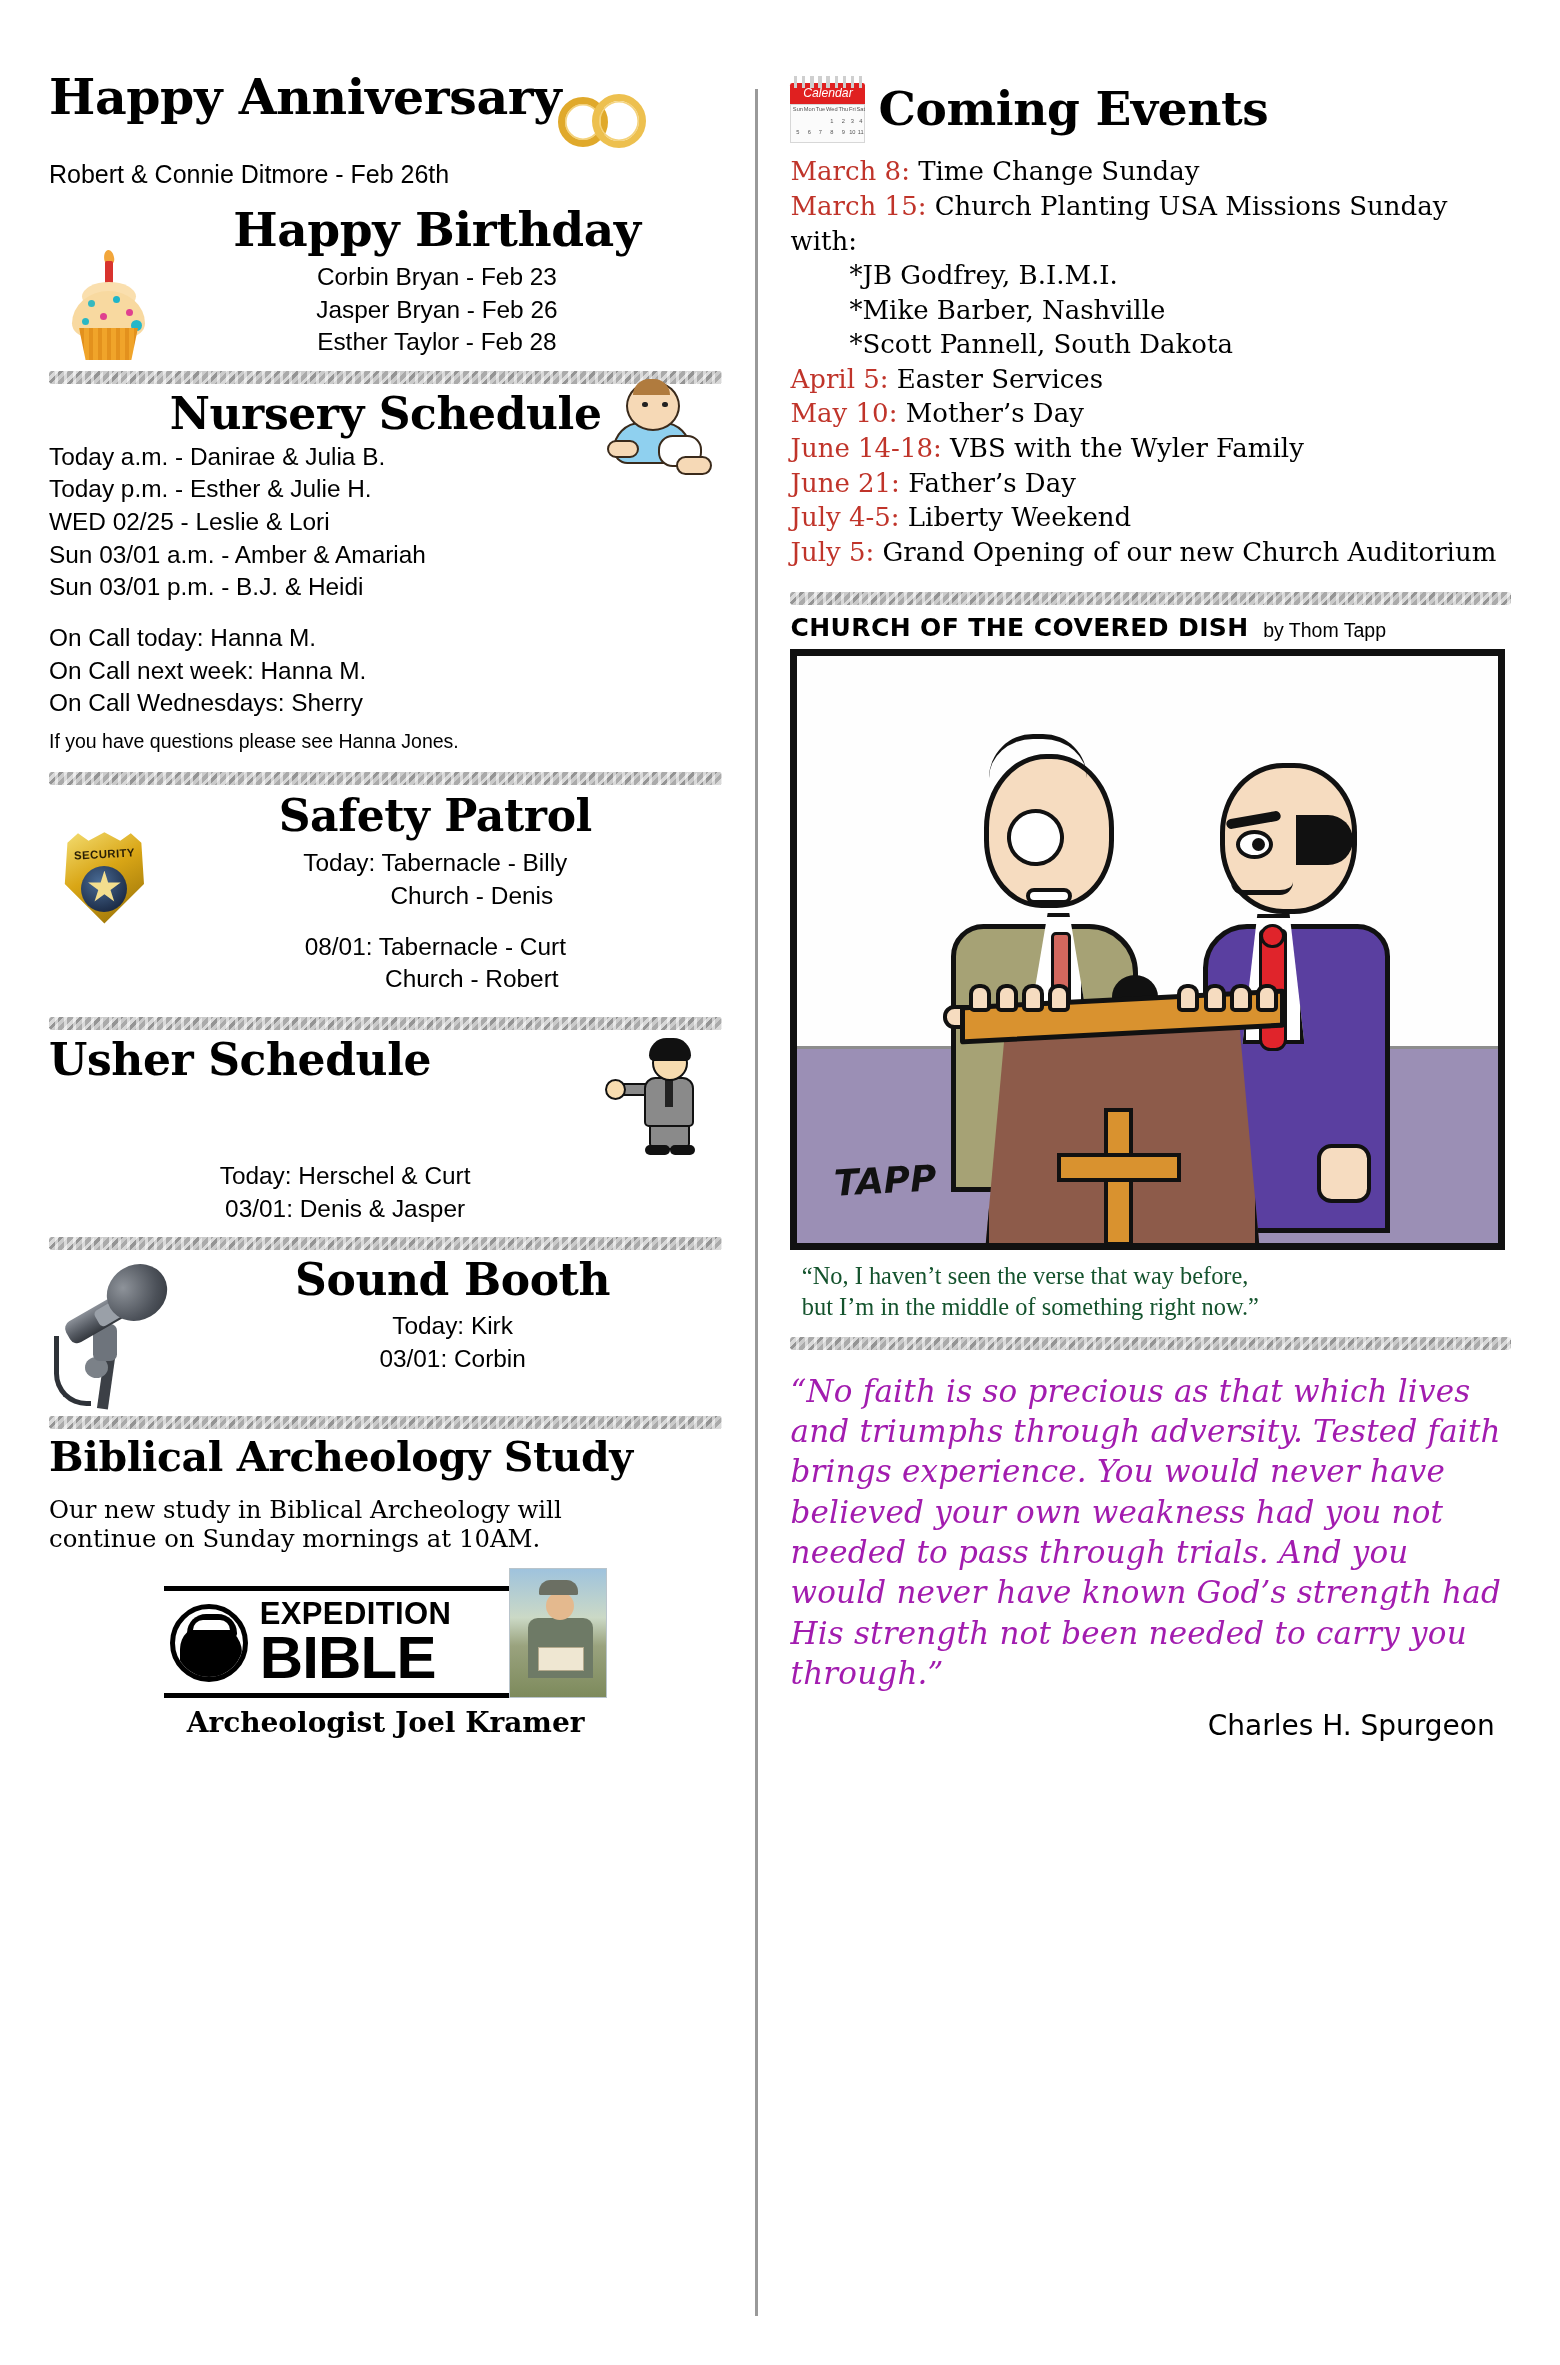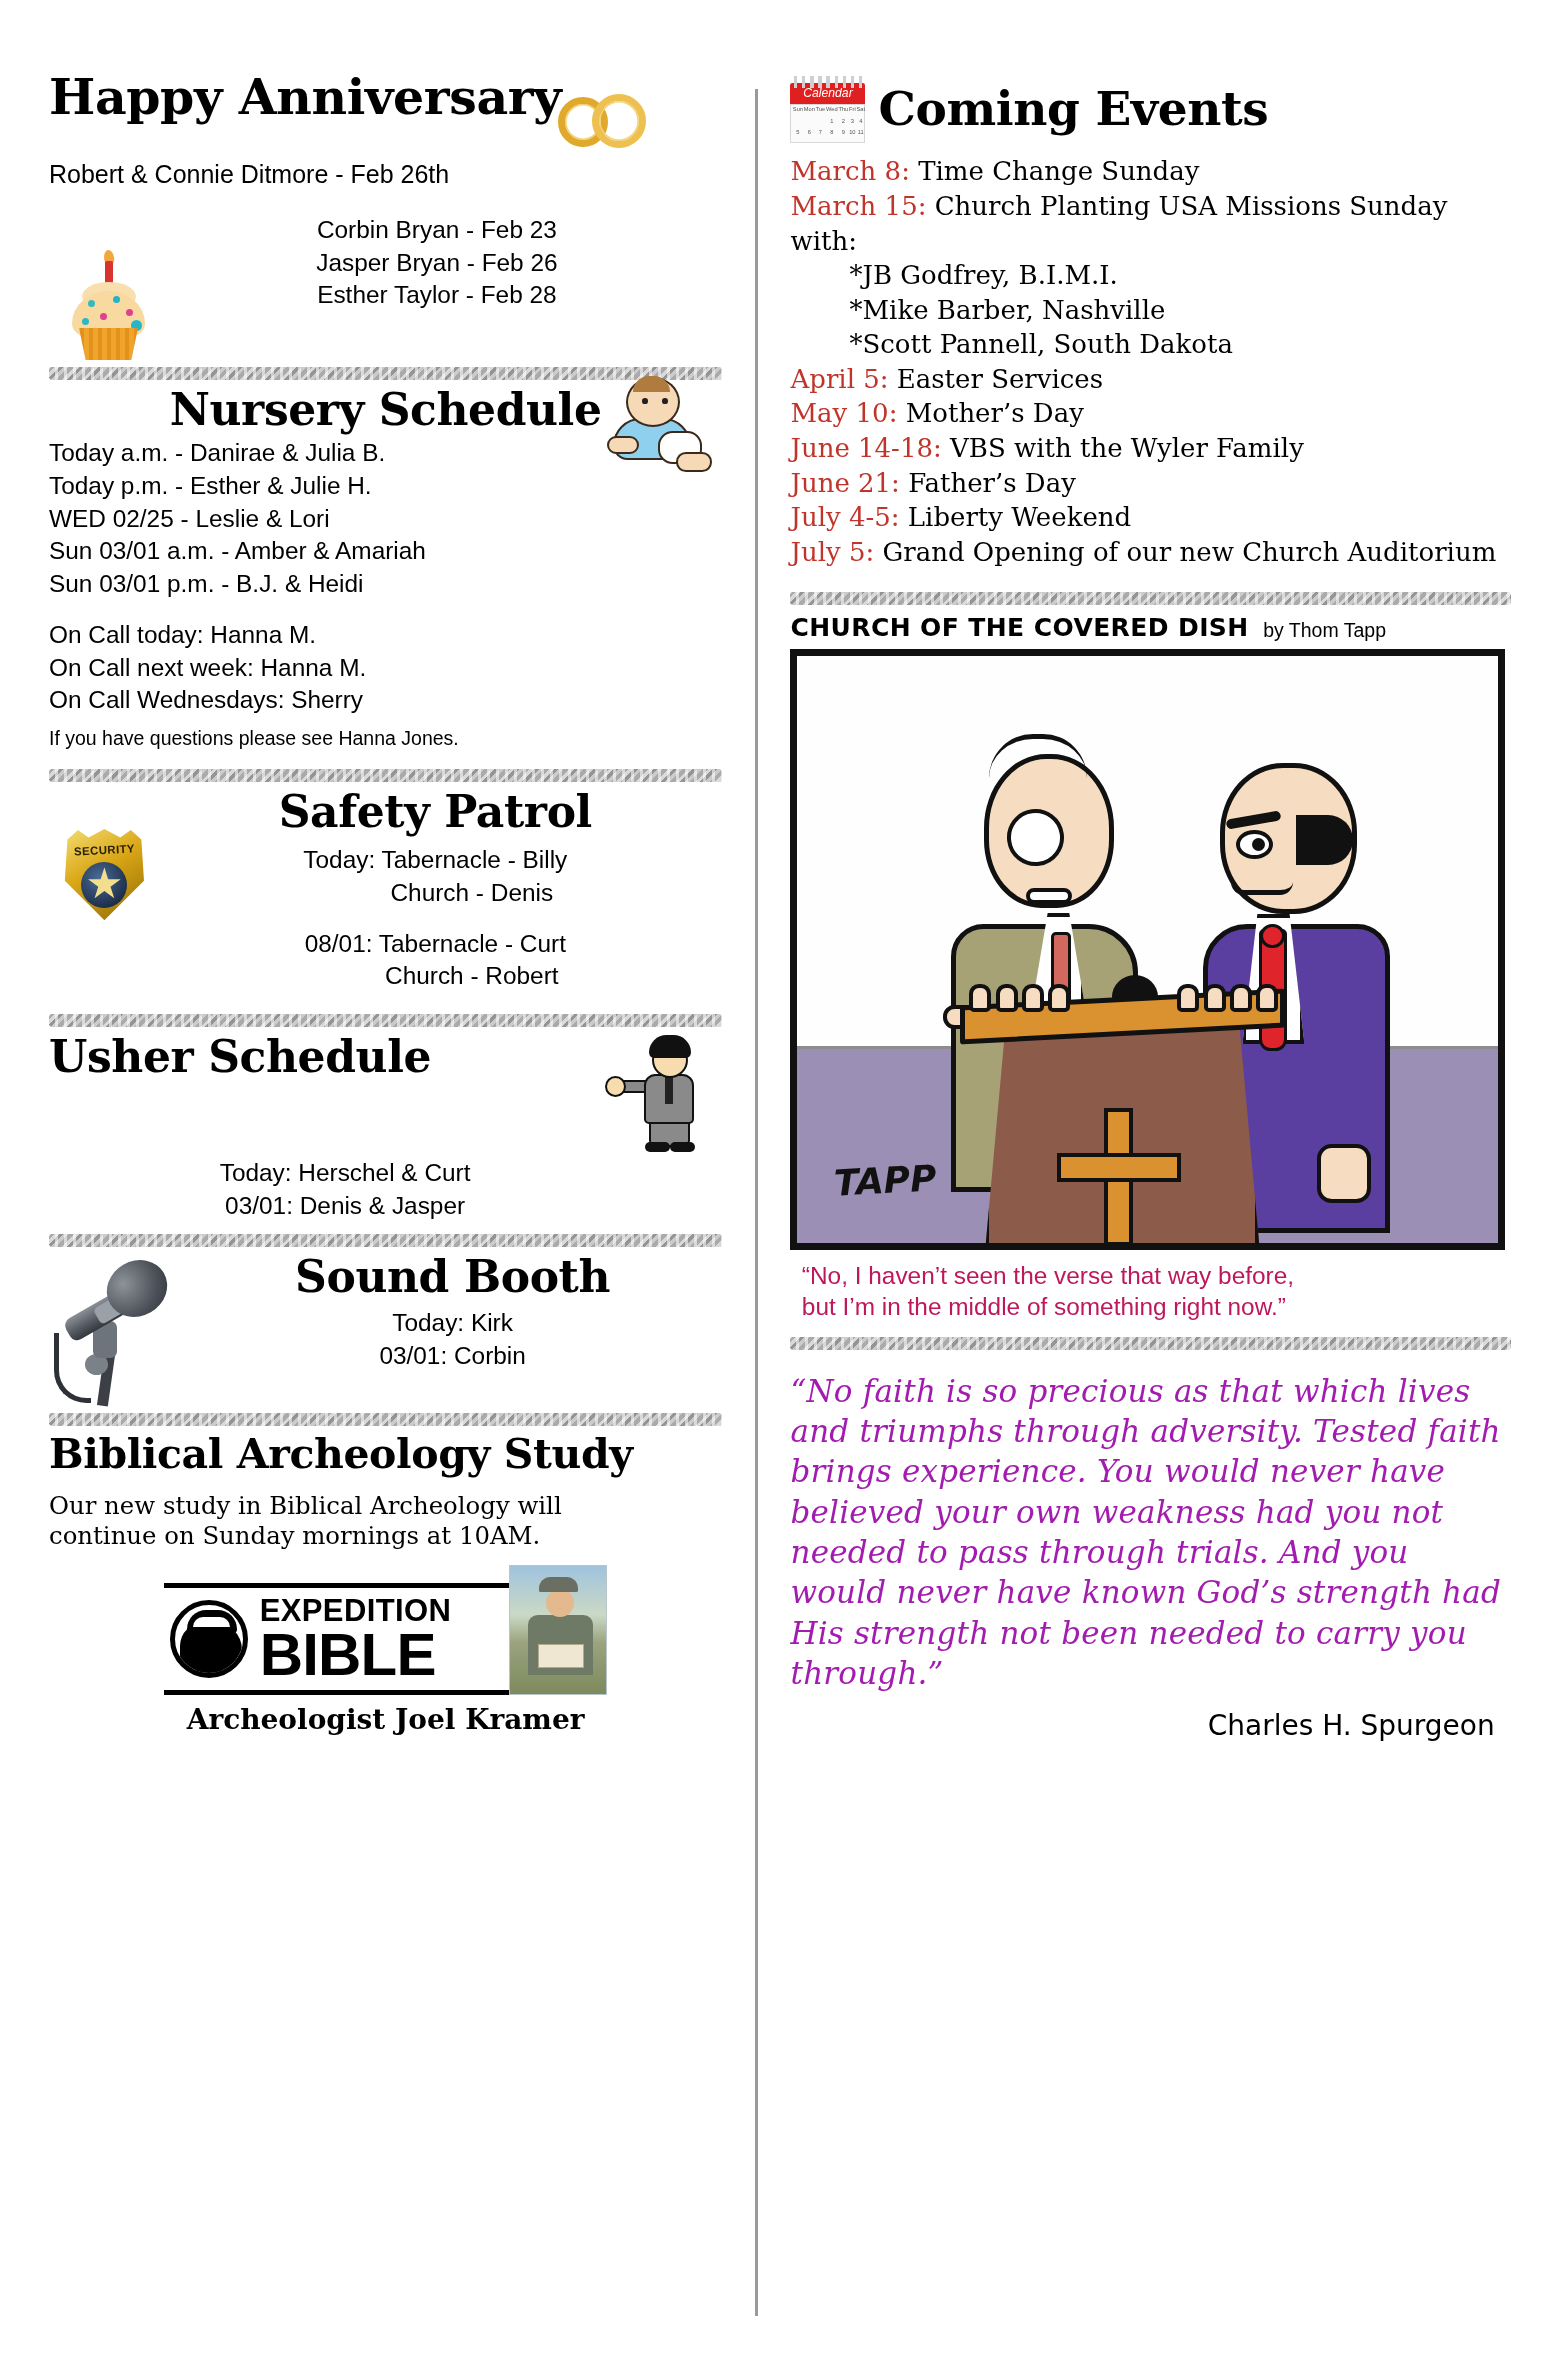--- a/index.html
+++ b/index.html
@@ -240,22 +240,22 @@
   .c-mic { position:absolute; left:315px; top:319px; width:46px; height:44px; background:#111; border-radius:50%;}
   .c-mic-stem{ position:absolute; left:332px; top:354px; width:7.3px; height:37px; background:#111; transform: rotate(12deg);}
 
   .c-fingers { position:absolute; top:328px; display:flex; gap:4.1px; }
   .c-finger { width:22px; height:28px; background:#f6dcc0; border:4.1px solid #111; border-radius:9.8px 9.8px 4.9px 4.9px;}
 
   .c-tapp { position:absolute; left:37px; top:504px; font-family:"DejaVu Sans", sans-serif;
             font-weight:700; font-size:36px; font-style:italic; color:#111; transform: rotate(-3deg);}
 
   .cartoon-caption {
-    font-family:Liberation Sans, sans-serif; font-size: 24.4px; line-height:1.28;
-    margin-top: 9.8px; padding-left: 11.4px; color:#be185d;
+    font-family:Liberation Serif, serif; font-size: 24.4px; line-height:1.28;
+    margin-top: 9.8px; padding-left: 11.4px; color:#14532d;
   }
 
   .quote {
     font-family:"DejaVu Serif", serif; font-style: italic;
     font-size: 31px; line-height: 1.30; margin-top: 21px; color:#a21caf; letter-spacing: 0.2px;
   }
   .quote-attr {
     font-family:"DejaVu Sans", sans-serif; font-size: 28px;
     text-align: right; margin-top: 16.3px; padding-right: 16.3px;
   }
@@ -287,20 +287,21 @@
             <div class="cc-frost"></div>
           <div class="sprinkle" style="left:24.4px;top:50px;background:#35b8bf;"></div>
           <div class="sprinkle" style="left:49px;top:46px;background:#1fb5c9;"></div>
           <div class="sprinkle" style="left:36px;top:63px;background:#e0408f;"></div>
           <div class="sprinkle" style="left:62px;top:59px;background:#e0408f;"></div>
           <div class="sprinkle" style="left:18px;top:68px;background:#2bb7c4;"></div>
           <div class="sprinkle" style="left:67px;top:70px;width:11.4px;height:11.4px;background:#25b7c9;"></div>
           <div class="cc-base"></div>
         </div>
         <div style="flex:1;">
+          <div class="fancy h-birthday center">Happy Birthday</div>
           <div class="body-sans center" style="margin-top:8.1px;">
             <div>Corbin Bryan - Feb 23</div>
             <div>Jasper Bryan - Feb 26</div>
             <div>Esther Taylor - Feb 28</div>
           </div>
         </div>
       </div>
 
       <div class="squiggle"></div>
 

